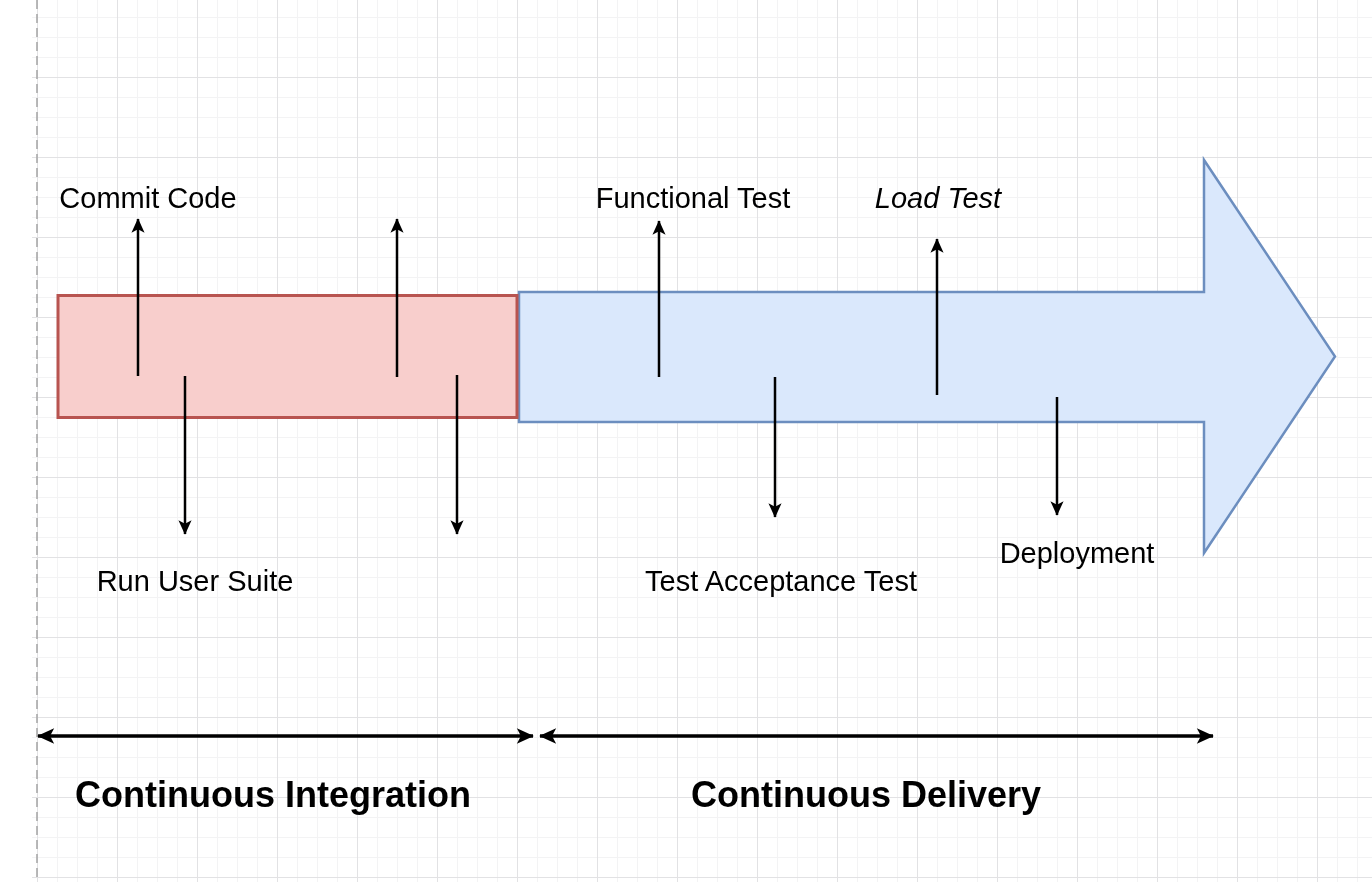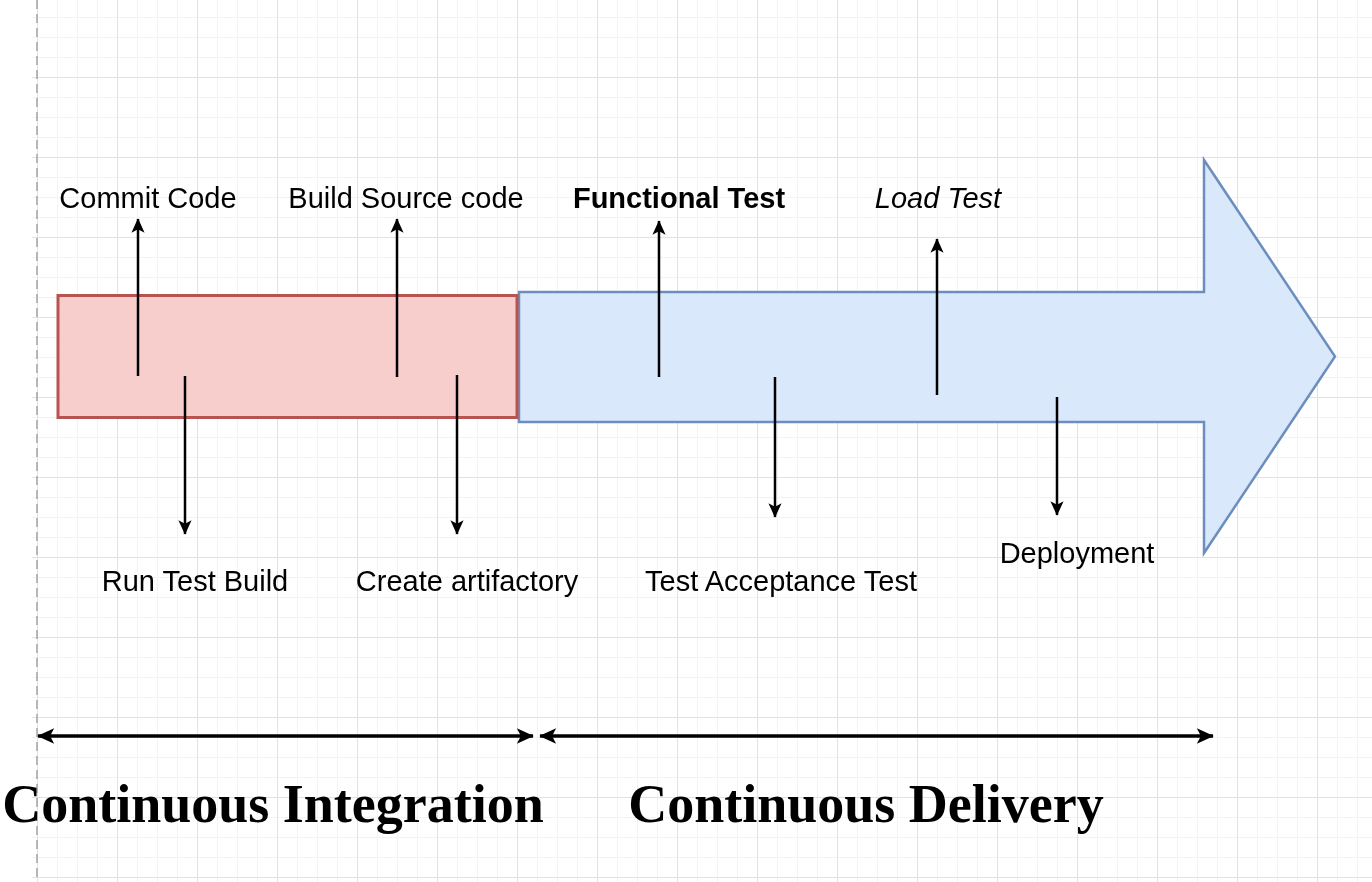--- a/index.html
+++ b/index.html
@@ -43,25 +43,24 @@
     color: #000000;
     font-size: 29px;
     line-height: 1;
     text-align: center;
   }
   .section-title {
     position: absolute;
     transform: translateX(-50%);
     white-space: nowrap;
     color: #000000;
-    font-size: 54px;
+    font-size: 36px;
     font-weight: bold;
     line-height: 1;
     text-align: center;
-    font-family: Liberation Serif, serif;
   }
   .connector {
     stroke: #000000;
     stroke-width: 2.5;
     fill: none;
   }
   .span-arrow {
     stroke: #000000;
     stroke-width: 3.4;
     fill: none;
@@ -102,25 +101,23 @@
     <line class="connector" x1="153" y1="376" x2="153" y2="534" marker-end="url(#head)"></line>
     <line class="connector" x1="425" y1="375" x2="425" y2="534" marker-end="url(#head)"></line>
     <line class="connector" x1="743" y1="377" x2="743" y2="517" marker-end="url(#head)"></line>
     <line class="connector" x1="1025" y1="397" x2="1025" y2="515" marker-end="url(#head)"></line>
 
     <line class="span-arrow" x1="6" y1="736" x2="501" y2="736" marker-start="url(#head-big)" marker-end="url(#head-big)"></line>
     <line class="span-arrow" x1="508" y1="736" x2="1181" y2="736" marker-start="url(#head-big)" marker-end="url(#head-big)"></line>
   </svg>
 
   <div class="label" style="left:116px; top:184px;">Commit Code</div>
-  <div class="label" style="left:374px; top:184px;">Build Source code</div>
-  <div class="label" style="left:647px; top:184px;font-weight:bold;">Functional Test</div>
+  <div class="label" style="left:661px; top:184px;">Functional Test</div>
   <div class="label" style="left:906px; top:184px;font-style:italic;">Load Test</div>
 
-  <div class="label" style="left:163px; top:567px;">Run Test Build</div>
-  <div class="label" style="left:435px; top:567px;">Create artifactory</div>
+  <div class="label" style="left:163px; top:567px;">Run User Suite</div>
   <div class="label" style="left:749px; top:567px;">Test Acceptance Test</div>
   <div class="label" style="left:1045px; top:539px;">Deployment</div>
 
   <div class="section-title" style="left:241px; top:777px;">Continuous Integration</div>
   <div class="section-title" style="left:834px; top:777px;">Continuous Delivery</div>
 
 </div>
 
 </body></html>

